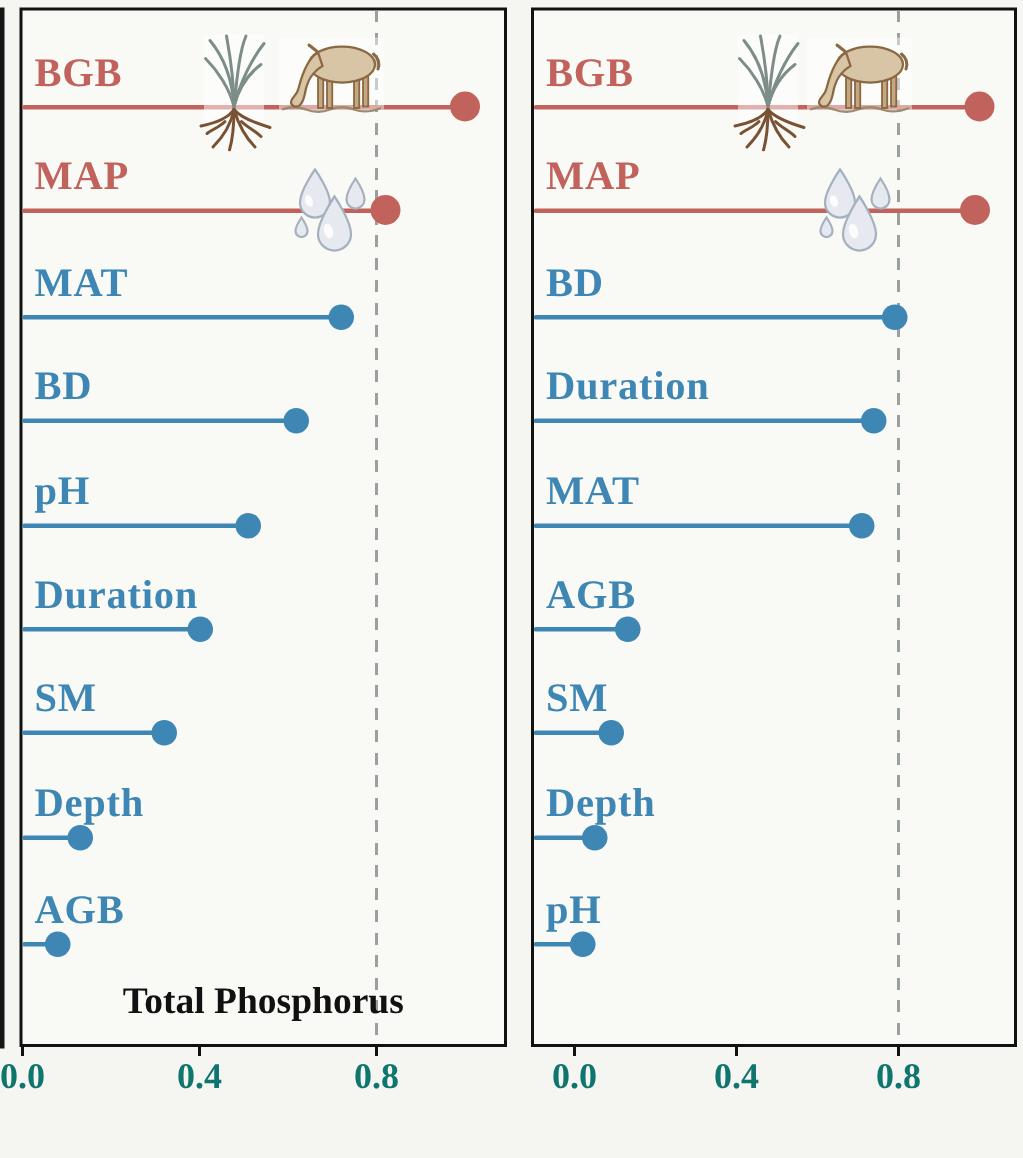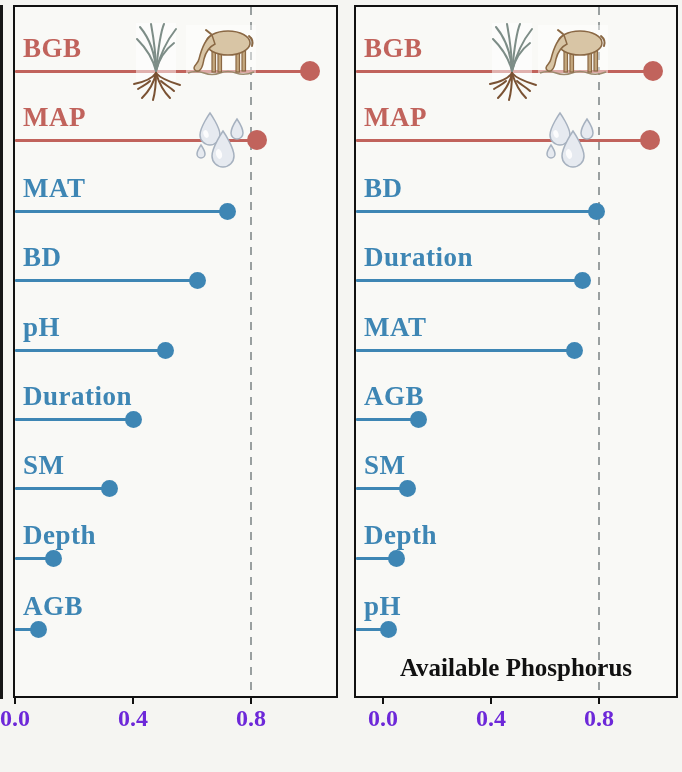--- a/index.html
+++ b/index.html
@@ -28,21 +28,21 @@
     position:absolute;font-weight:bold;font-size:27px;line-height:30px;
     letter-spacing:0.5px;white-space:nowrap;
   }
   .panel-title{
     position:absolute;left:0;right:0;text-align:center;
     font-weight:bold;font-size:25px;line-height:30px;color:#111;
   }
   .tick-mark{position:absolute;width:2px;height:6px;background:#111;}
   .tick-label{
     position:absolute;transform:translateX(-50%);
-    font-weight:bold;font-size:24px;color:#6d28d9;white-space:nowrap;
+    font-weight:bold;font-size:24px;color:#0f766e;white-space:nowrap;
   }
   .xlabel{
     position:absolute;left:0;width:682px;top:726px;text-align:center;
     font-weight:bold;font-size:37px;color:#111;letter-spacing:0.5px;
   }
   .deco{position:absolute;}
 </style>
 </head>
 <body>
 
@@ -118,20 +118,21 @@
               <g fill="#e6eaf0" stroke="#a6b1bf" stroke-width="1.5">
                 <path d="M15,4 C15,4 5,18 5,26 a10,10 0 0 0 20,0 C25,18 15,4 15,4 Z"></path>
                 <path d="M42,10 C42,10 36,19 36,24 a6,6 0 0 0 12,0 C48,19 42,10 42,10 Z"></path>
                 <path d="M28,22 C28,22 17,38 17,47 a11,11 0 0 0 22,0 C39,38 28,22 28,22 Z"></path>
                 <path d="M6,36 C6,36 2,42 2,45 a4,4 0 0 0 8,0 C10,42 6,36 6,36 Z"></path>
               </g>
               <ellipse cx="11" cy="25" rx="2.5" ry="4" fill="#ffffff" opacity="0.85" transform="rotate(-18 11 25)"></ellipse>
               <ellipse cx="24" cy="45" rx="3" ry="5" fill="#ffffff" opacity="0.85" transform="rotate(-15 24 45)"></ellipse>
             </svg></div>
         </div>
+      <div class="panel-title" style="top: 646px;">Total Phosphorus</div>
     </div>
   <div class="tick-mark" style="left: 1px; top: 693px;"></div>
       <div class="tick-label" style="left: 2px; top: 700px;">0.0</div>
       <div class="tick-mark" style="left: 119px; top: 693px;"></div>
       <div class="tick-label" style="left: 120px; top: 700px;">0.4</div>
       <div class="tick-mark" style="left: 237px; top: 693px;"></div>
       <div class="tick-label" style="left: 238px; top: 700px;">0.8</div>
     </div>
 
   <div class="panel" id="panel-1" style="left: 354px; width: 324px; height: 733px;">
@@ -203,21 +204,20 @@
               <g fill="#e6eaf0" stroke="#a6b1bf" stroke-width="1.5">
                 <path d="M15,4 C15,4 5,18 5,26 a10,10 0 0 0 20,0 C25,18 15,4 15,4 Z"></path>
                 <path d="M42,10 C42,10 36,19 36,24 a6,6 0 0 0 12,0 C48,19 42,10 42,10 Z"></path>
                 <path d="M28,22 C28,22 17,38 17,47 a11,11 0 0 0 22,0 C39,38 28,22 28,22 Z"></path>
                 <path d="M6,36 C6,36 2,42 2,45 a4,4 0 0 0 8,0 C10,42 6,36 6,36 Z"></path>
               </g>
               <ellipse cx="11" cy="25" rx="2.5" ry="4" fill="#ffffff" opacity="0.85" transform="rotate(-18 11 25)"></ellipse>
               <ellipse cx="24" cy="45" rx="3" ry="5" fill="#ffffff" opacity="0.85" transform="rotate(-15 24 45)"></ellipse>
             </svg></div>
         </div>
-      <div class="panel-title" style="top: 646px;">Available Phosphorus</div>
     </div>
   <div class="tick-mark" style="left: 28px; top: 693px;"></div>
       <div class="tick-label" style="left: 29px; top: 700px;">0.0</div>
       <div class="tick-mark" style="left: 136px; top: 693px;"></div>
       <div class="tick-label" style="left: 137px; top: 700px;">0.4</div>
       <div class="tick-mark" style="left: 244px; top: 693px;"></div>
       <div class="tick-label" style="left: 245px; top: 700px;">0.8</div>
     </div>
 
 </div>

